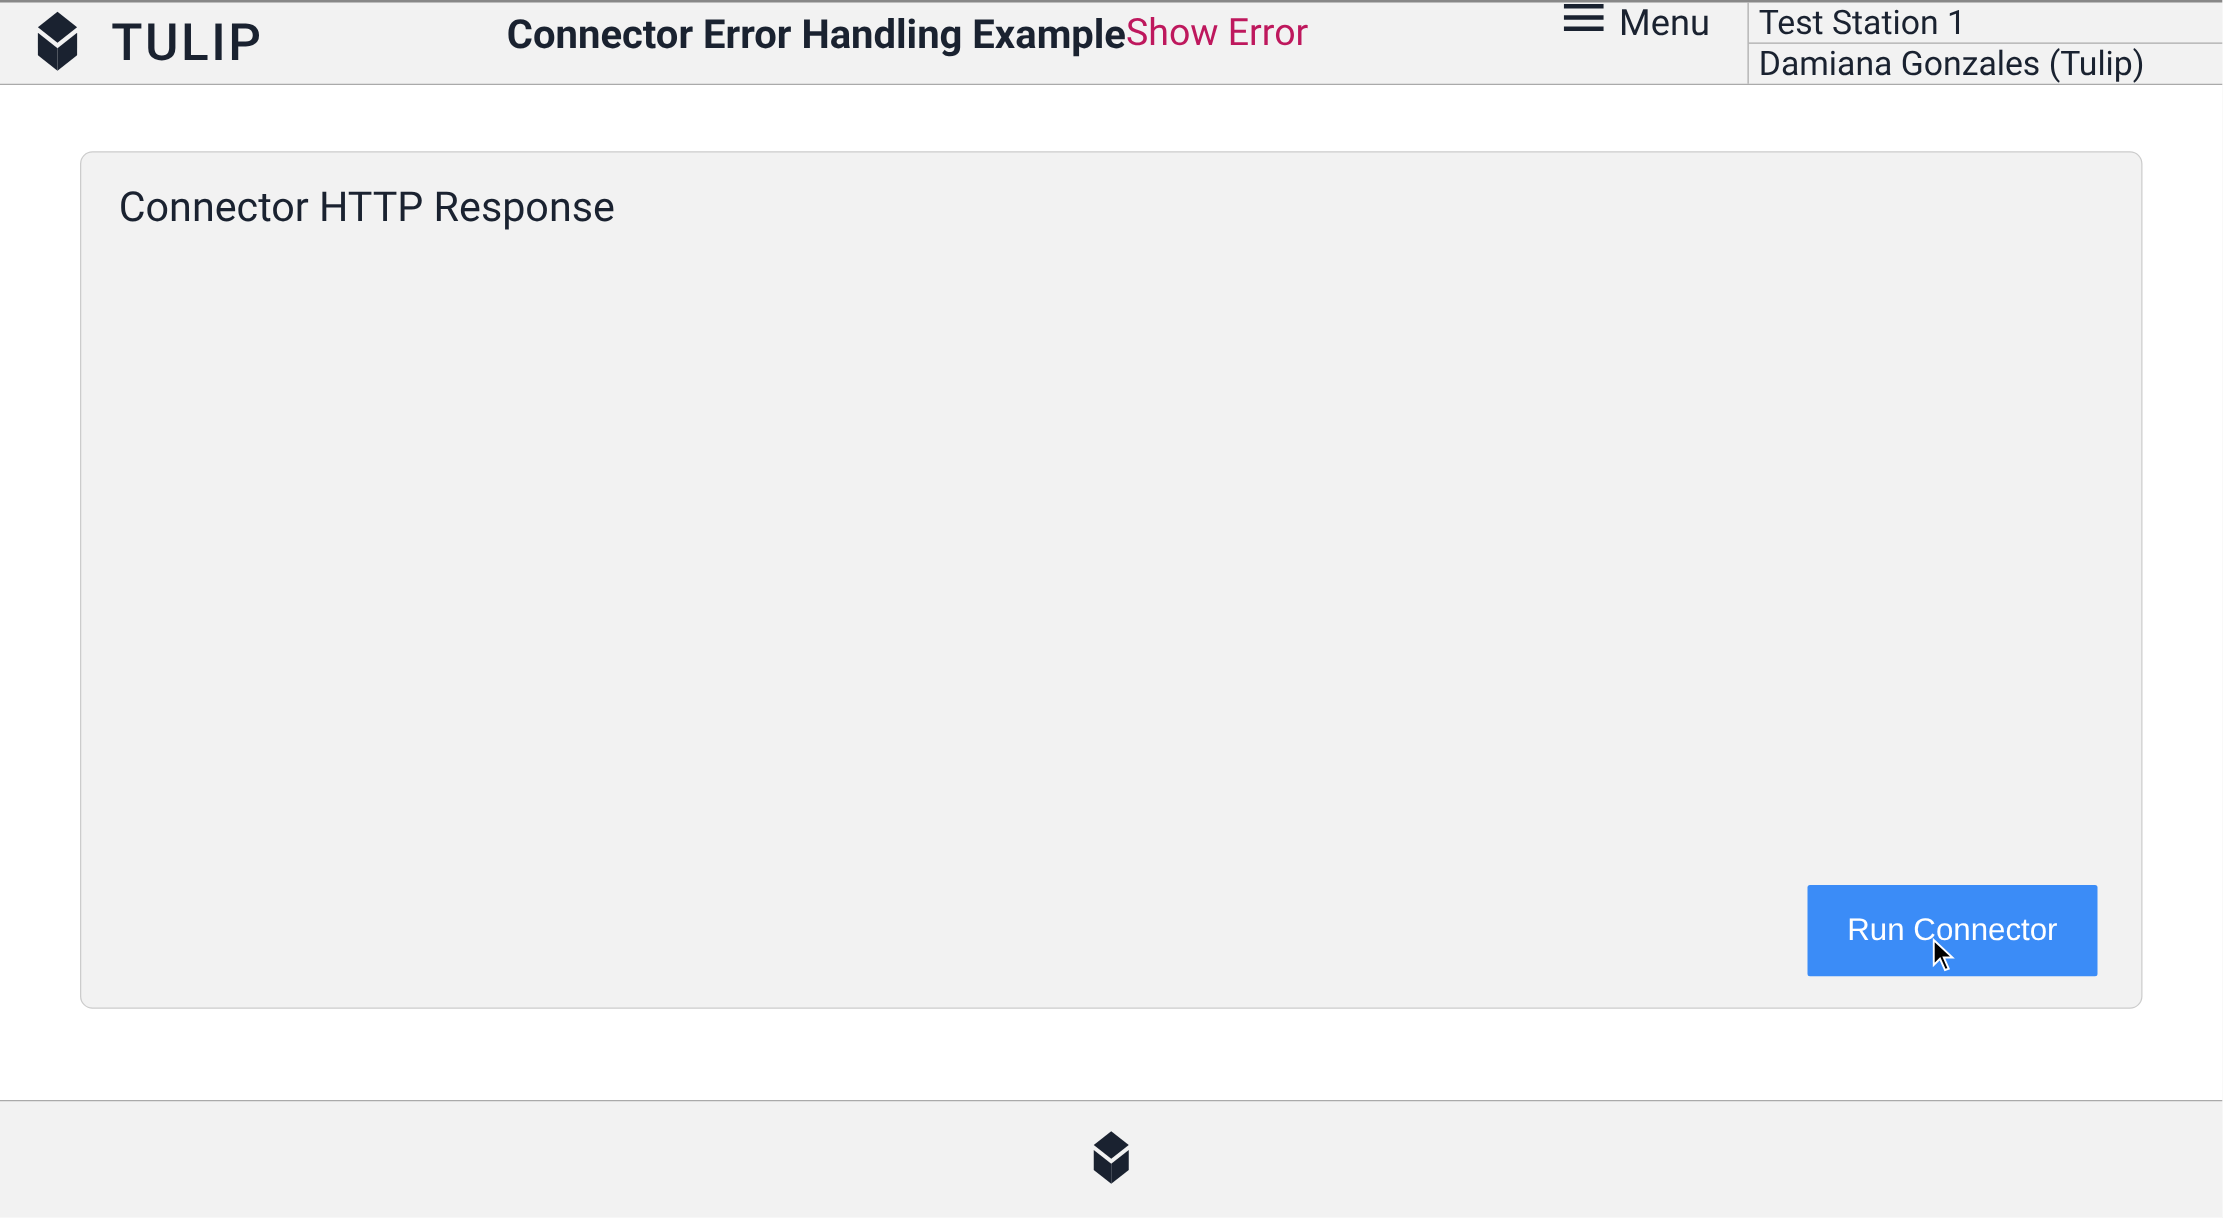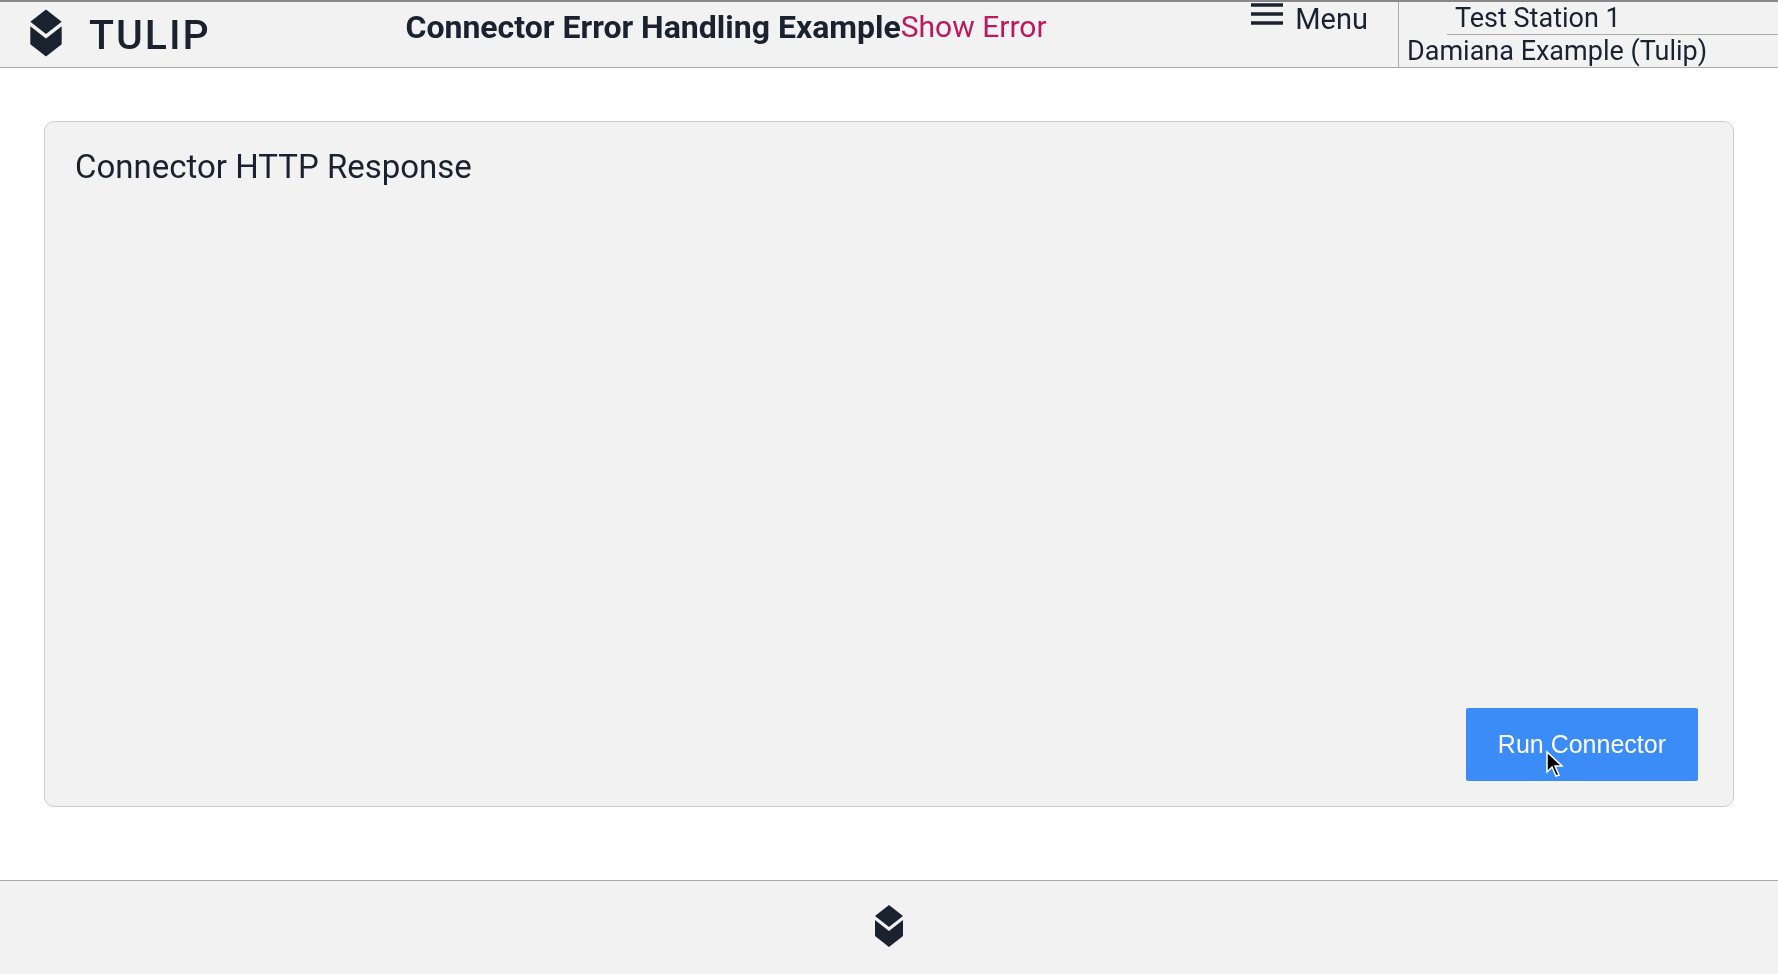--- a/index.html
+++ b/index.html
@@ -80,24 +80,23 @@
     .info-row {
       flex: 1;
       display: flex;
       align-items: center;
       padding: 0 8px;
       font-size: 27px;
       color: #1a2230;
     }
     .info-row:first-child {
       border-bottom: 1px solid #aaa;
-      margin-left: 48px;
     }
     .main-content {
-      padding: 53px 44px;
+      padding: 53px 64px;
     }
     .panel {
       background: #f2f2f2;
       border: 1px solid #ccc;
       border-radius: 10px;
       width: 100%;
       height: 686px;
       padding: 25px 30px;
       position: relative;
     }
@@ -168,21 +167,21 @@
       <svg class="hamburger-icon" viewBox="0 0 32 24">
         <line x1="0" y1="3" x2="32" y2="3" stroke="#1a2230" stroke-width="3.5"></line>
         <line x1="0" y1="12" x2="32" y2="12" stroke="#1a2230" stroke-width="3.5"></line>
         <line x1="0" y1="21" x2="32" y2="21" stroke="#1a2230" stroke-width="3.5"></line>
       </svg>
     </span>
     <span class="menu-text">Menu</span>
   </div>
   <div class="info-section">
     <div class="info-row">Test Station 1</div>
-    <div class="info-row">Damiana Example (Tulip)</div>
+    <div class="info-row">Damiana Gonzales (Tulip)</div>
   </div>
 </div>
 
 <div class="main-content">
   <div class="panel">
     <div class="panel-title">Connector HTTP Response</div>
     <button class="run-button">Run Connector</button>
   </div>
 </div>
 

